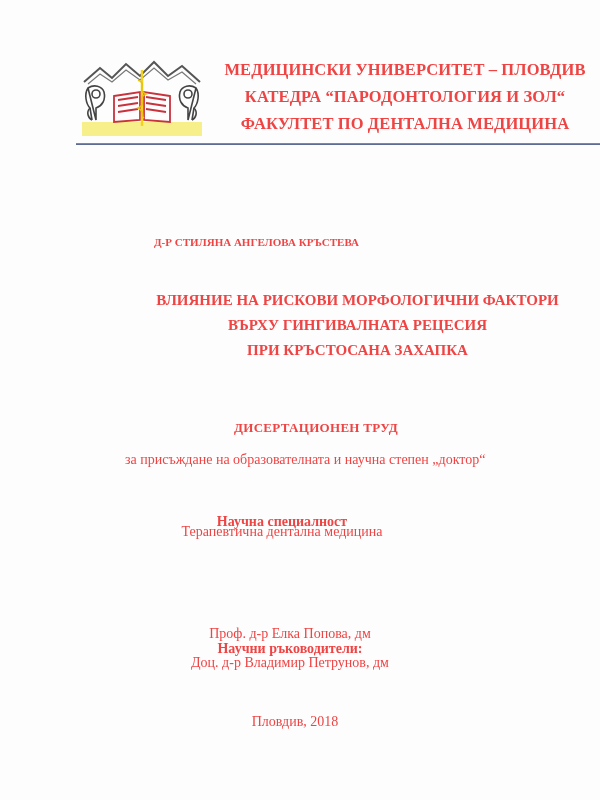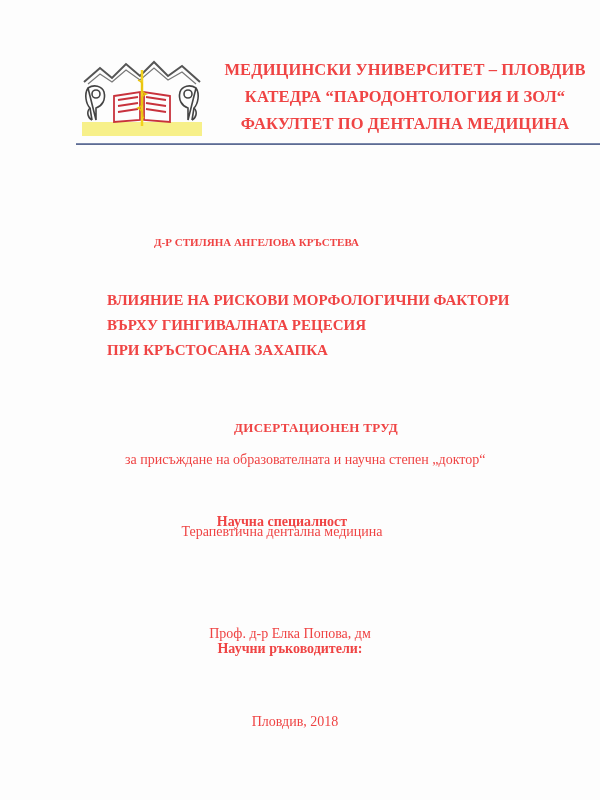--- a/index.html
+++ b/index.html
@@ -51,23 +51,24 @@
       position: absolute;
       left: 154px;
       top: 200px;
       font-weight: bold;
       font-size: 11px;
       white-space: nowrap;
       margin-top: 36px;
     }
     .title-block {
       position: absolute;
-      left: 107px;
+      left: 115px;
       top: 288px;
       width: 485px;
+      text-align: center;
     }
     .title-line {
       font-weight: bold;
       font-size: 15px;
       line-height: 25px;
       white-space: nowrap;
     }
     .diss-title {
       position: absolute;
       left: 0;
@@ -153,16 +154,17 @@
   </div>
 
   <div class="diss-title">ДИСЕРТАЦИОНЕН ТРУД</div>
   <div class="diss-sub">за присъждане на образователната и научна степен „доктор“</div>
 
   <div class="centered label-bold" style="top:514px;">Научна специалност</div>
   <div class="centered label-regular" style="top:524px;">Терапевтична дентална медицина</div>
 
   <div class="centered label-bold" style="top:597px; padding-left:52px;margin-top:44px;">Научни ръководители:</div>
   <div class="centered label-regular" style="top:626px; padding-left:52px;">Проф. д-р Елка Попова, дм</div>
+  <div class="centered label-regular" style="top:655px; padding-left:52px;">Доц. д-р Владимир Петрунов, дм</div>
 
   <div class="centered label-regular" style="top:714px; padding-left:62px;">Пловдив, 2018</div>
 
 </div>
 
 </body></html>

